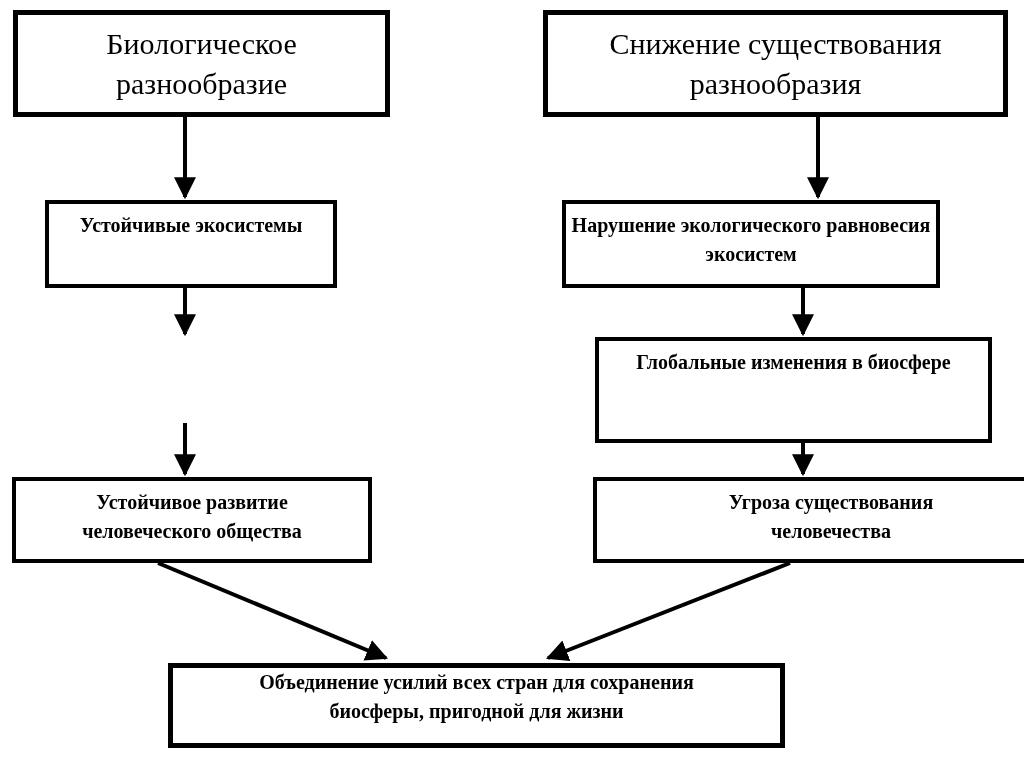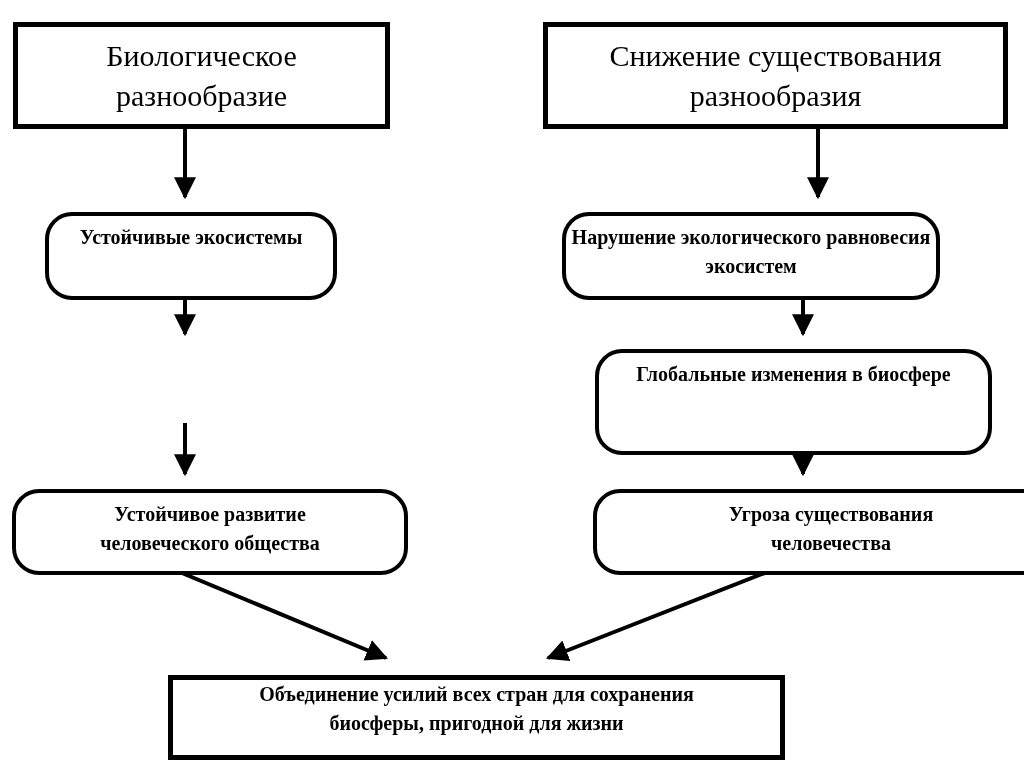--- a/index.html
+++ b/index.html
@@ -17,42 +17,40 @@
     width: 1024px; height: 768px;
     pointer-events: none;
   }
   .box {
     position: absolute;
     box-sizing: border-box;
     background: #ffffff;
     border: 4px solid #000000;
     color: #000000;
     text-align: center;
-    margin-top: 12px;
   }
   .box-text {
     display: block;
     white-space: pre-line;
     width: 100%;
   }
   .root-box {
     border-width: 5px;
     display: flex;
     align-items: center;
     justify-content: center;
     font-size: 30px;
     font-weight: 400;
     line-height: 1.32;
   }
   .step-box {
     font-size: 20px;
     font-weight: 700;
     line-height: 1.45;
     padding-top: 7px;
-    border-radius: 27px;
   }
   .final-box {
     border-width: 5px;
     font-size: 20px;
     font-weight: 700;
     line-height: 1.45;
   }
 </style>
 </head>
 <body>
@@ -92,21 +90,21 @@
   <div class="box step-box" style="left:562px; top:200px; width:378px; height:88px;">
     <span class="box-text">Нарушение экологического равновесия
 экосистем</span>
   </div>
 
 
   <div class="box step-box" style="left:595px; top:337px; width:397px; height:106px;">
     <span class="box-text">Глобальные изменения в биосфере</span>
   </div>
 
-  <div class="box step-box" style="left:12px; top:477px; width:396px; height:86px;">
+  <div class="box step-box" style="left:12px; top:477px; width:360px; height:86px;">
     <span class="box-text">Устойчивое развитие
 человеческого общества</span>
   </div>
 
   <div class="box step-box" style="left:593px; top:477px; width:476px; height:86px;">
     <span class="box-text">Угроза существования
 человечества</span>
   </div>
 
   <div class="box final-box" style="left:168px; top:663px; width:617px; height:85px;">

